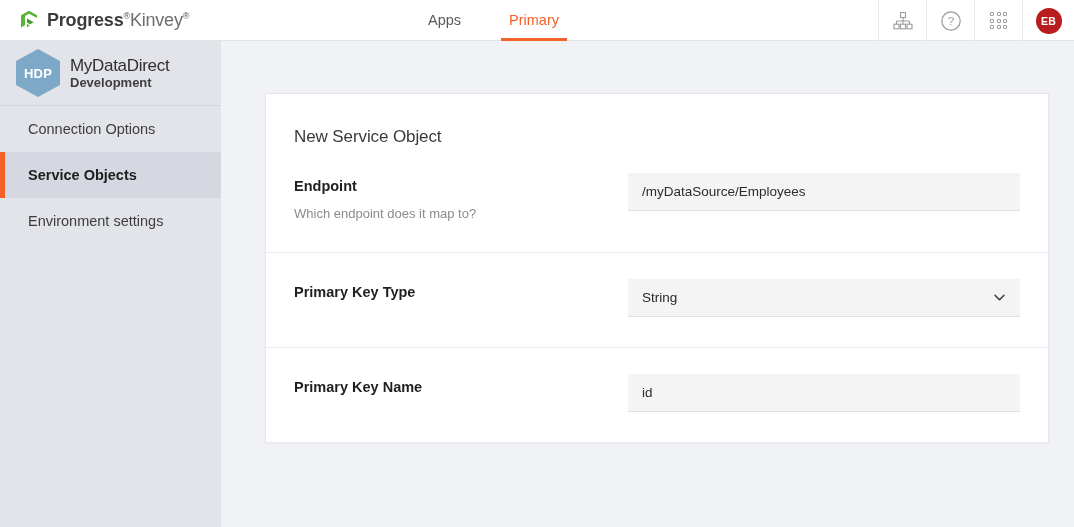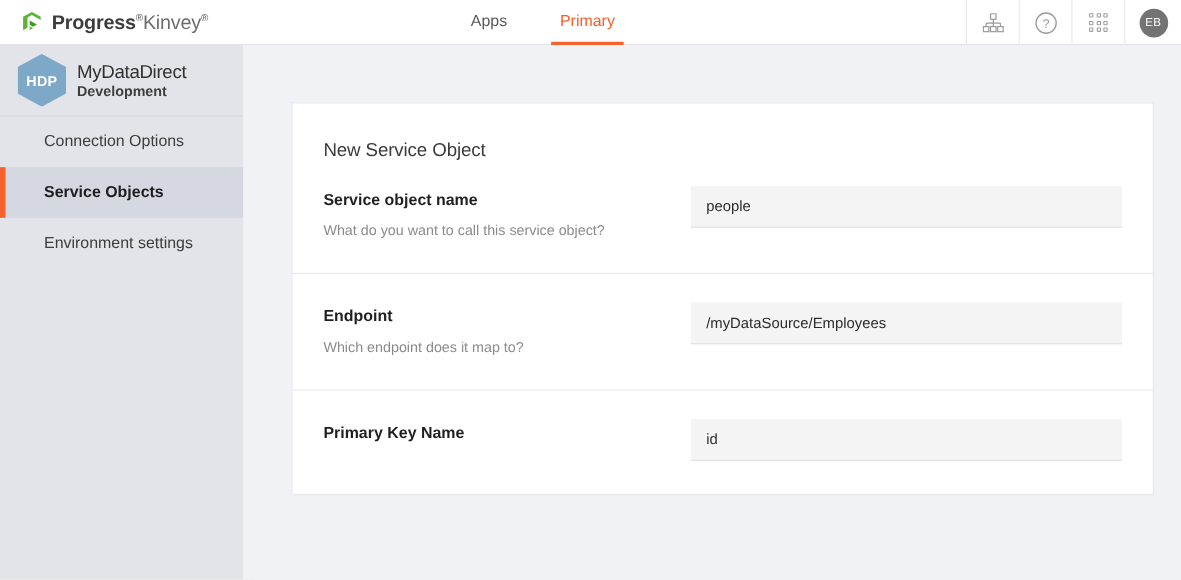--- a/index.html
+++ b/index.html
@@ -35,22 +35,22 @@
     content:""; position:absolute; left:-6px; right:-6px; bottom:0; height:3px; background:#f4612b;
   }
 
   .headicons{ position:absolute; right:0; top:0; height:41px; display:flex; align-items:center; }
   .hicon{
     width:48px; height:41px; display:flex; align-items:center; justify-content:center;
     border-left:1px solid #e8e8ec; cursor:pointer;
   }
   .hicon.avatarcell{ width:52px; border-left:1px solid #e8e8ec; }
   .avatar{
-    width:26px; height:26px; border-radius:50%; background:#737373; color:#ffffff;
-    font-size:10.5px; font-weight:normal; display:flex; align-items:center; justify-content:center;
+    width:26px; height:26px; border-radius:50%; background:#b91c1c; color:#ffffff;
+    font-size:10.5px; font-weight:bold; display:flex; align-items:center; justify-content:center;
     letter-spacing:0.3px;
   }
   .dotgrid{ display:grid; grid-template-columns:repeat(3,4px); grid-template-rows:repeat(3,4px); gap:2.5px; }
   .dotgrid i{ width:4px; height:4px; border:1px solid #9e9e9e; border-radius:1px; display:block; }
 
   
   .sidebar{
     position:absolute; left:0; top:41px; width:264px; height:486px;
     background:#e2e4e9; border-right:1px solid #d3d6dd;
   }
@@ -66,21 +66,21 @@
   }
   .hex span{ color:#ffffff; font-size:13px; font-weight:bold; letter-spacing:0.2px; }
   .projtext{ flex:1 1 auto; min-width:0; }
   .projtitle{ font-size:17px; font-weight:normal; color:#2f2f2f; line-height:19px; letter-spacing:-0.3px; }
   .projsub{ font-size:13px; font-weight:bold; color:#3e3e3e; line-height:16px; }
   .kebab{ width:20px; display:flex; flex-direction:column; align-items:center; gap:3.5px; cursor:pointer; }
   .kebab i{ width:3.5px; height:3.5px; border-radius:50%; background:#4a4a4a; display:block; }
 
   .navlist{ padding-top:0; }
   .snav{
-    height:46px; display:flex; align-items:center; padding-left:40px;
+    height:46px; display:flex; align-items:center; padding-left:28px;
     font-size:14.5px; color:#3d3d3d; position:relative; cursor:pointer;
   }
   .snav.selected{ background:#d5d8e0; font-weight:bold; color:#1d1d1d; }
   .snav.selected::before{
     content:""; position:absolute; left:0; top:0; bottom:0; width:5px; background:#f4612b;
   }
 
   
   .content{
     position:absolute; left:221px; top:41px; width:853px; height:486px;
@@ -200,44 +200,48 @@
       <span>Environment settings</span>
     </div>
   </div>
 </div>
 
 <div class="content">
   <div class="card">
 
     <div class="cardtitle">New Service Object</div>
 
-    <div class="row first">
-      <div class="rowlabel">
-        <div class="rlab">Service object name</div>
-        <div class="rhelp">What do you want to call this service object?</div>
-      </div>
-      <div class="rowfield">
-        <div class="field">
-          <span>people</span>
-        </div>
-      </div>
-    </div>
 
     <div class="row">
       <div class="rowlabel">
         <div class="rlab">Endpoint</div>
         <div class="rhelp">Which endpoint does it map to?</div>
       </div>
       <div class="rowfield">
         <div class="field">
           <span>/myDataSource/Employees</span>
         </div>
       </div>
     </div>
 
+    <div class="row">
+      <div class="rowlabel">
+        <div class="rlab">Primary Key Type</div>
+      </div>
+      <div class="rowfield">
+        <div class="field select">
+          <span>String</span>
+          <span class="chev">
+            <svg width="13" height="13" viewBox="0 0 13 13">
+              <path d="M2 4.2 L6.5 8.8 L11 4.2" fill="none" stroke="#3a3a3a" stroke-width="1.5" stroke-linecap="round" stroke-linejoin="round"></path>
+            </svg>
+          </span>
+        </div>
+      </div>
+    </div>
 
     <div class="row">
       <div class="rowlabel">
         <div class="rlab">Primary Key Name</div>
       </div>
       <div class="rowfield">
         <div class="field">
           <span>id</span>
         </div>
       </div>

